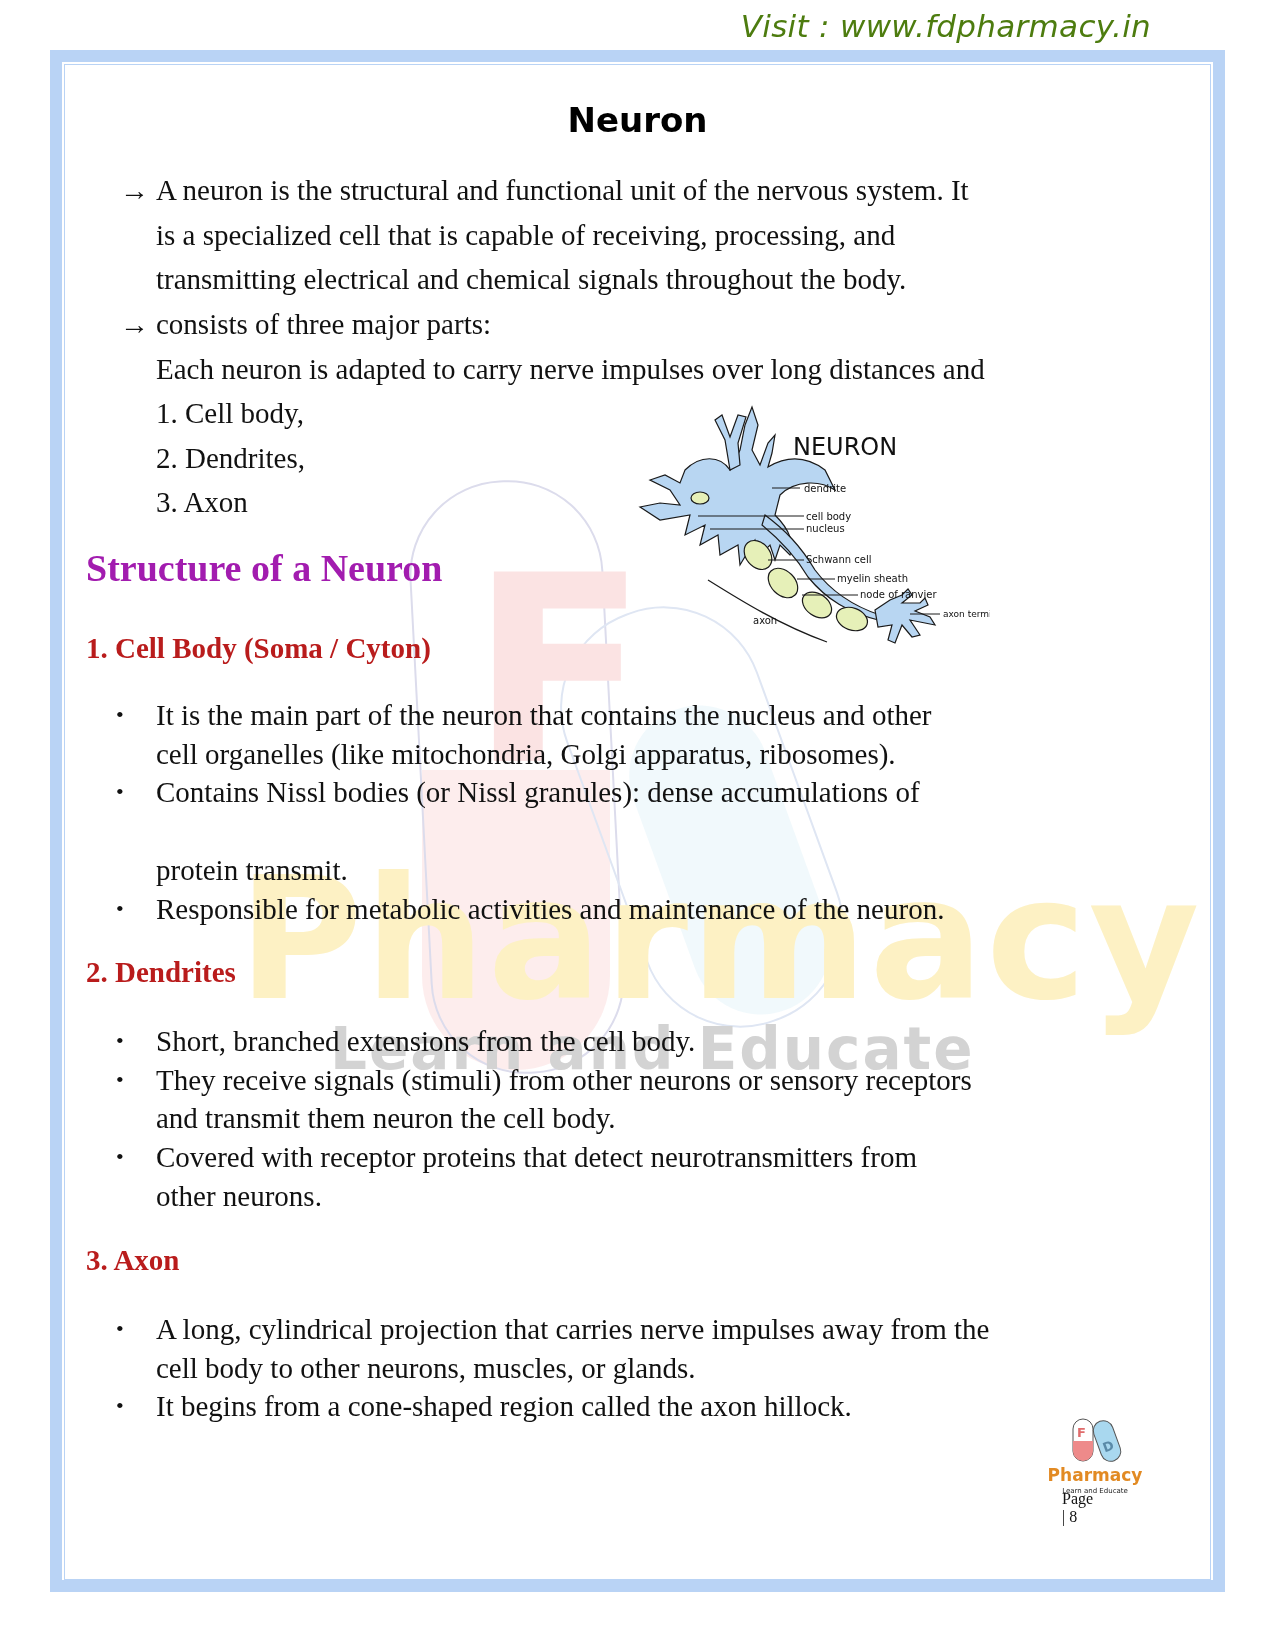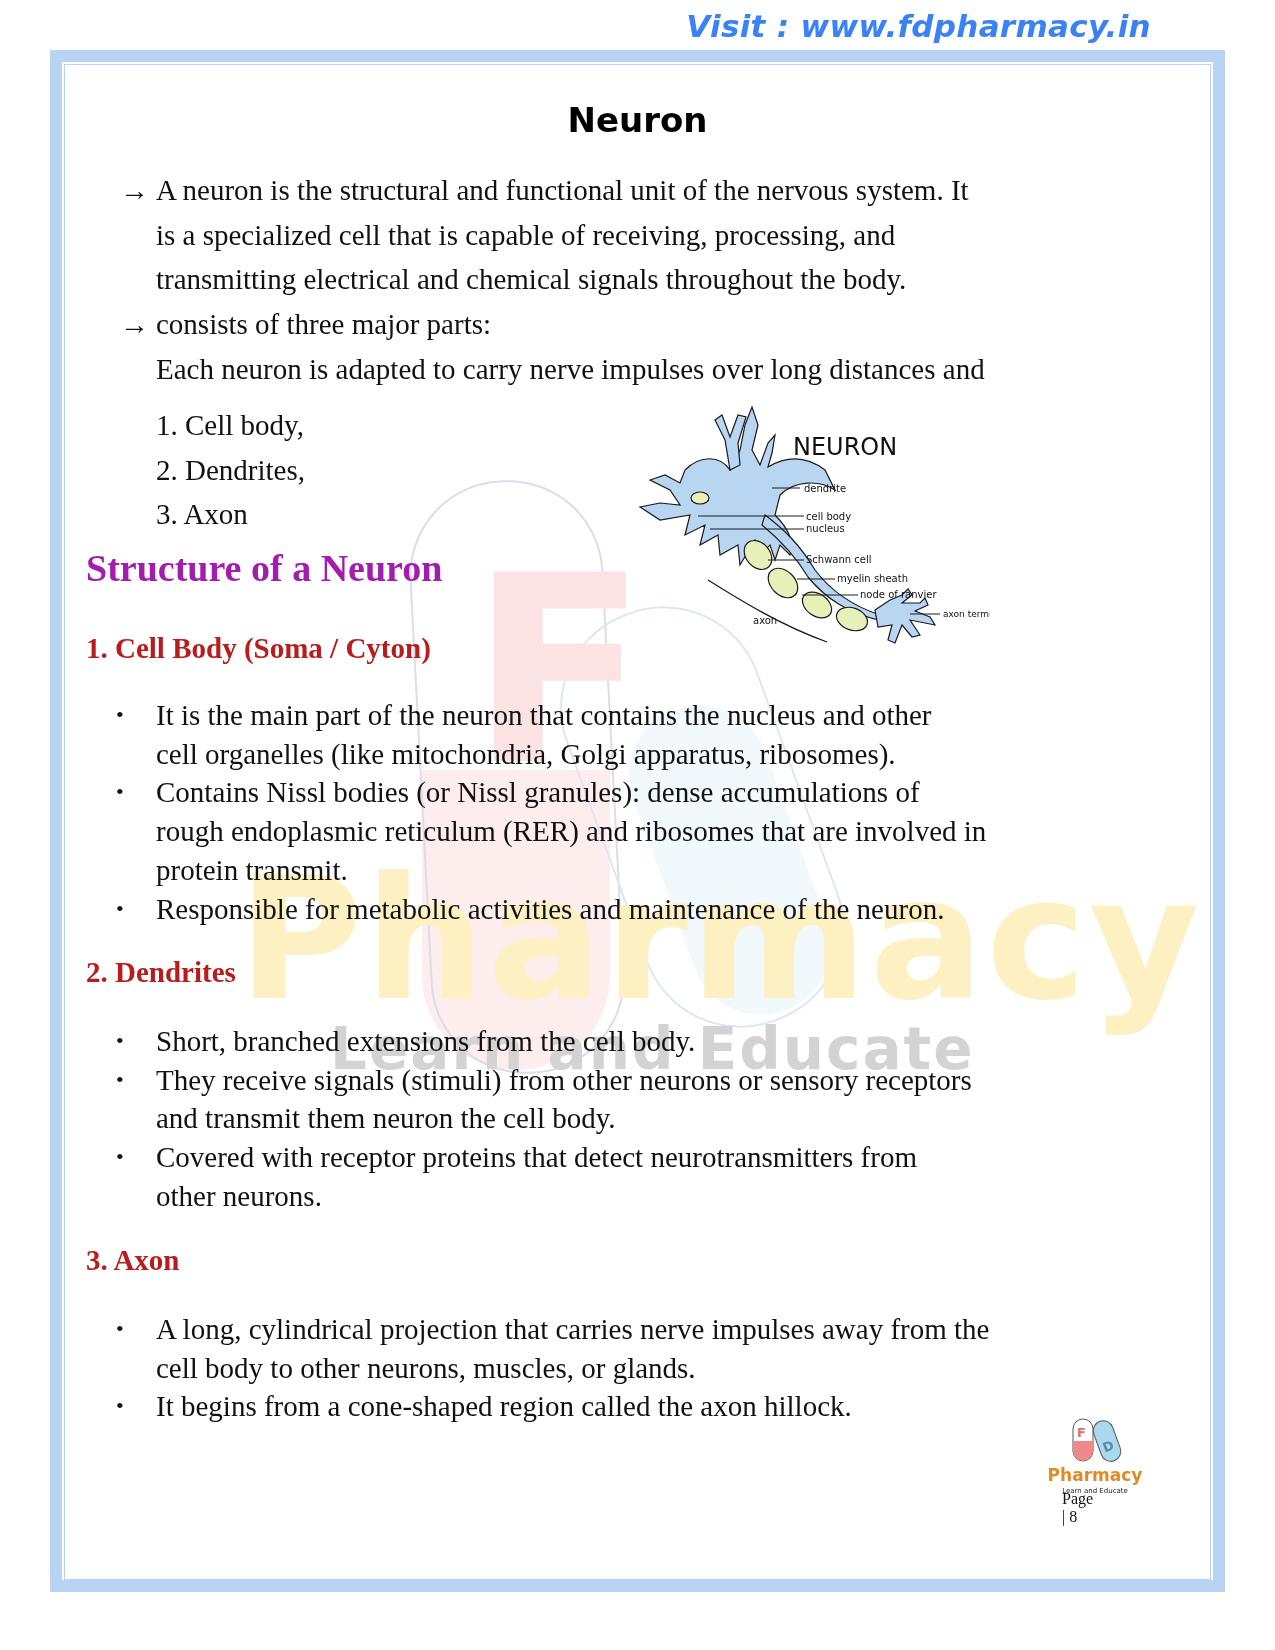--- a/index.html
+++ b/index.html
@@ -1,17 +1,17 @@
 <!DOCTYPE html>
 <html><head>
 <meta charset="utf-8">
 <style>
   html, body { margin:0; padding:0; background:#ffffff; }
   body { width:1275px; height:1650px; position:relative; overflow:hidden; font-family:"Liberation Serif", "DejaVu Serif", serif; color:#111; }
-  .site-link { position:absolute; top:8px; right:124px; font-family:"DejaVu Sans", sans-serif; font-weight:bold; font-style:italic; font-size:31px; color:#3b82f6; letter-spacing:0.3px; }
+  .site-link { position:absolute; top:8px; right:124px; font-family:"DejaVu Sans", sans-serif; font-weight:normal; font-style:italic; font-size:31px; color:#4d7c0f; letter-spacing:0.3px; }
   .frame-outer { position:absolute; left:50px; top:50px; width:1175px; height:1542px; background:#b9d3f5; }
   .frame-white { position:absolute; left:62px; top:62px; width:1151px; height:1518px; background:#fff; }
   .frame-inner { position:absolute; left:64px; top:64px; width:1145px; height:1514px; border:1.5px solid #b9d3f5; background:#fff; }
 
   
   .wm { position:absolute; pointer-events:none; }
   .wm-pill-left { left:420px; top:480px; width:190px; height:590px; border-radius:95px; border:2px solid #dcdcec; transform:rotate(-3deg); }
   .wm-pill-left-bottom { left:422px; top:770px; width:188px; height:300px; border-radius:0 0 95px 95px; background:#fde8e8; opacity:0.8; }
   .wm-pill-right { left:600px; top:600px; width:200px; height:430px; border-radius:100px; border:2px solid #dfe6f3; transform:rotate(-20deg); }
   .wm-pill-right-bottom { left:660px; top:700px; width:140px; height:320px; border-radius:70px; background:#eef7fb; transform:rotate(-20deg); opacity:0.8; }
@@ -68,21 +68,21 @@
     <span class="txt">is a specialized cell that is capable of receiving, processing, and</span>
     <span class="txt">transmitting electrical and chemical signals throughout the body.</span>
   </div>
 
   <div class="arrow-para" style="top:302px;">
     <span class="arrow">→</span>
     <span class="txt">consists of three major parts:</span>
     <span class="txt">Each neuron is adapted to carry nerve impulses over long distances and</span>
   </div>
 
-  <div class="numlist" style="top:403px;">
+  <div class="numlist" style="top:391px;">
     <div>1. Cell body,</div>
     <div>2. Dendrites,</div>
     <div>3. Axon</div>
   </div>
 
   <svg class="diagram" viewBox="0 0 400 260">
     <g stroke="#1a1a1a" stroke-width="1.2" fill="#b8d6f2">
 
       <path d="M95 75 C110 60 130 60 140 75 L150 55 L155 30 L162 12 L168 30 L162 55 L170 70 L178 48 L185 40 L182 58 L178 72 C195 62 215 60 235 75 L245 95 C230 85 205 85 190 100 L185 120 C200 135 205 150 200 160 L190 150 L185 165 L180 150 L170 160 L165 145 L150 170 L148 150 L130 160 L128 140 L110 150 L115 130 L95 140 L100 120 L70 125 L50 112 L70 108 L90 110 L80 95 L60 85 L75 80 L90 88 Z"></path>
 
@@ -120,21 +120,21 @@
       <text x="353" y="222" font-size="9">axon terminal</text>
       <text x="163" y="229">axon</text>
     </g>
   </svg>
 
   <div class="h-structure">Structure of a Neuron</div>
 
   <div class="h-sub" style="top:632px;">1. Cell Body (Soma / Cyton)</div>
   <ul class="bullets" style="top:696px;">
     <li><span class="dot">•</span><span>It is the main part of the neuron that contains the nucleus and other</span><br><span>cell organelles (like mitochondria, Golgi apparatus, ribosomes).</span></li>
-    <li><span class="dot">•</span><span>Contains Nissl bodies (or Nissl granules): dense accumulations of</span><br><span>rough endoplasmic reticulum (RER) and ribosomes that are involved in</span><br><span>protein transmit.</span></li>
+    <li><span class="dot">•</span><span>Contains Nissl bodies (or Nissl granules): dense accumulations of</span><br><br><span>protein transmit.</span></li>
     <li><span class="dot">•</span><span>Responsible for metabolic activities and maintenance of the neuron.</span></li>
   </ul>
 
   <div class="h-sub" style="top:956px;">2. Dendrites</div>
   <ul class="bullets" style="top:1022px;">
     <li><span class="dot">•</span><span>Short, branched extensions from the cell body.</span></li>
     <li><span class="dot">•</span><span>They receive signals (stimuli) from other neurons or sensory receptors</span><br><span>and transmit them neuron the cell body.</span></li>
     <li><span class="dot">•</span><span>Covered with receptor proteins that detect neurotransmitters from</span><br><span>other neurons.</span></li>
   </ul>
 

